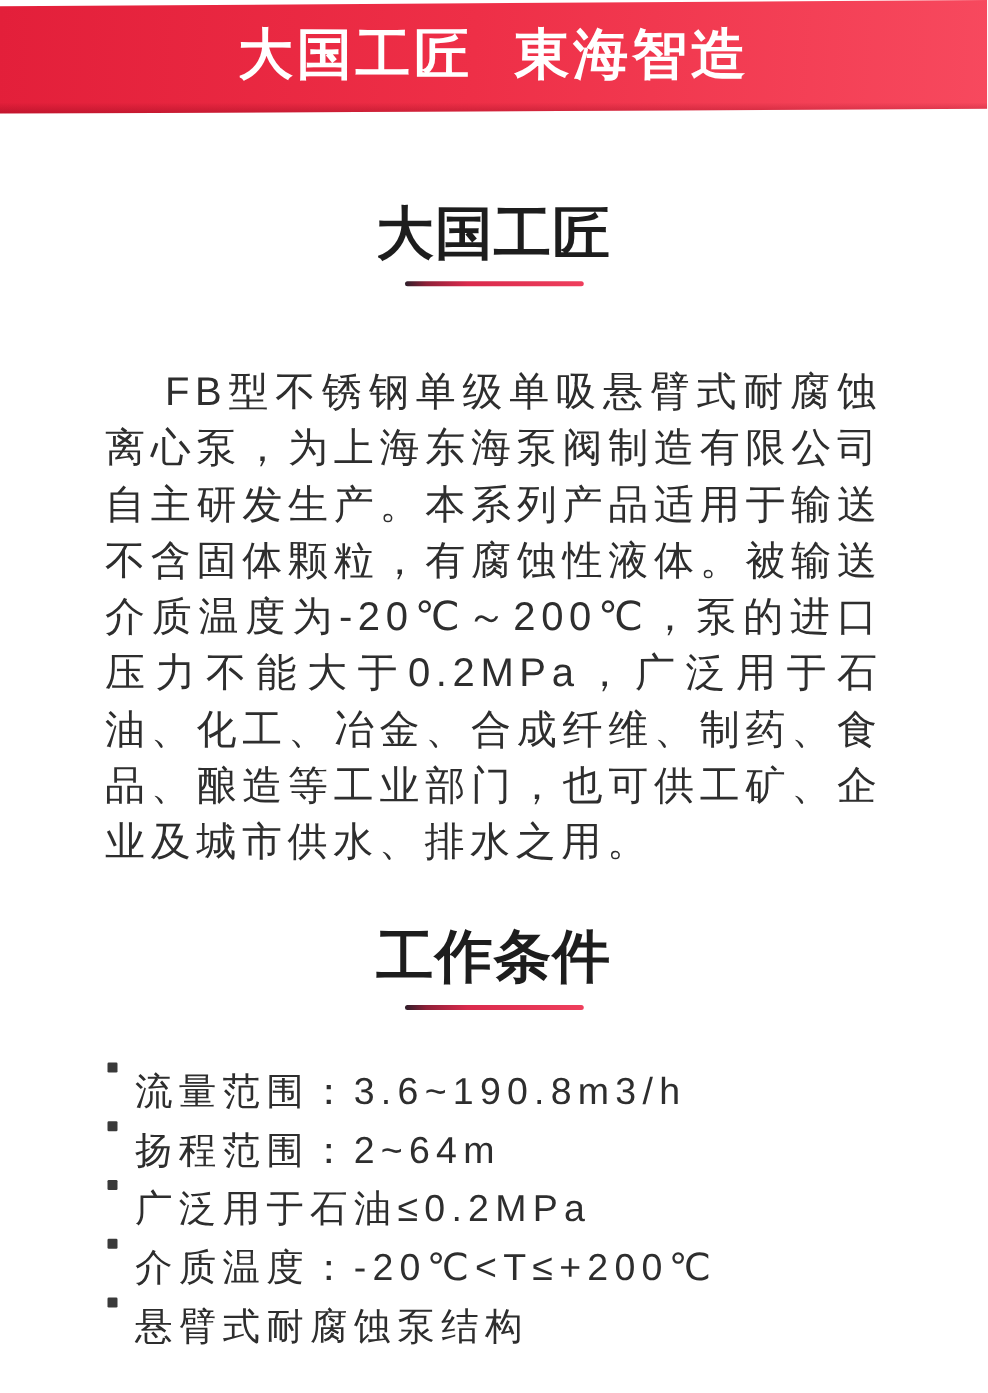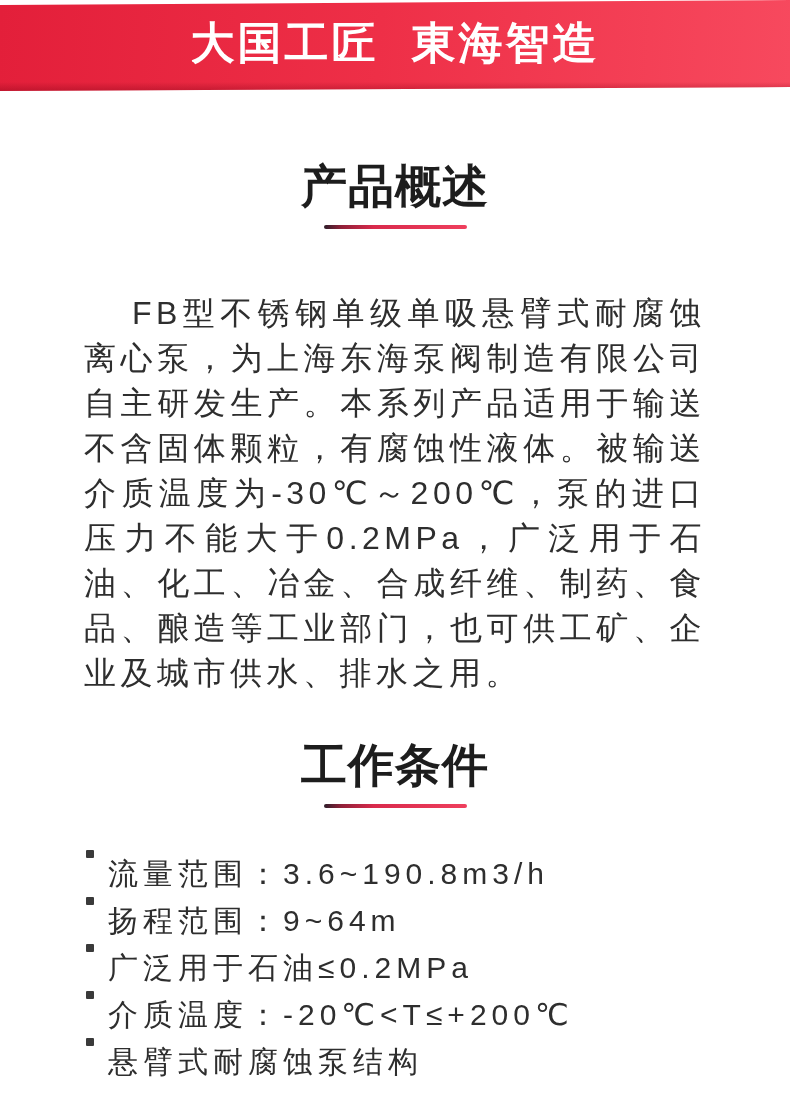--- a/index.html
+++ b/index.html
@@ -101,40 +101,40 @@
 <body>
 
 <div class="banner">
   <div class="banner-title">大国工匠 東海智造</div>
 </div>
 
 <div class="content">
 
   <div class="section-overview">
     <div class="section-head">
-      <h2 class="section-title">产品概述</h2>
+      <h2 class="section-title">大国工匠</h2>
       <div class="title-underline"></div>
     </div>
-    <p class="overview-paragraph">FB型不锈钢单级单吸悬臂式耐腐蚀离心泵，为上海东海泵阀制造有限公司自主研发生产。本系列产品适用于输送不含固体颗粒，有腐蚀性液体。被输送介质温度为-30℃～200℃，泵的进口压力不能大于0.2MPa，广泛用于石油、化工、冶金、合成纤维、制药、食品、酿造等工业部门，也可供工矿、企业及城市供水、排水之用。</p>
+    <p class="overview-paragraph">FB型不锈钢单级单吸悬臂式耐腐蚀离心泵，为上海东海泵阀制造有限公司自主研发生产。本系列产品适用于输送不含固体颗粒，有腐蚀性液体。被输送介质温度为-20℃～200℃，泵的进口压力不能大于0.2MPa，广泛用于石油、化工、冶金、合成纤维、制药、食品、酿造等工业部门，也可供工矿、企业及城市供水、排水之用。</p>
   </div>
 
   <div class="section-conditions">
     <div class="section-head">
       <h2 class="section-title">工作条件</h2>
       <div class="title-underline"></div>
     </div>
 
     <ul class="conditions-list">
       <li>
         <span class="bullet-icon"></span>
         <span>流量范围：3.6~190.8m3/h</span>
       </li>
       <li>
         <span class="bullet-icon"></span>
-        <span>扬程范围：9~64m</span>
+        <span>扬程范围：2~64m</span>
       </li>
       <li>
         <span class="bullet-icon"></span>
         <span>广泛用于石油≤0.2MPa</span>
       </li>
       <li>
         <span class="bullet-icon"></span>
         <span>介质温度：-20℃&lt;T≤+200℃</span>
       </li>
       <li>

